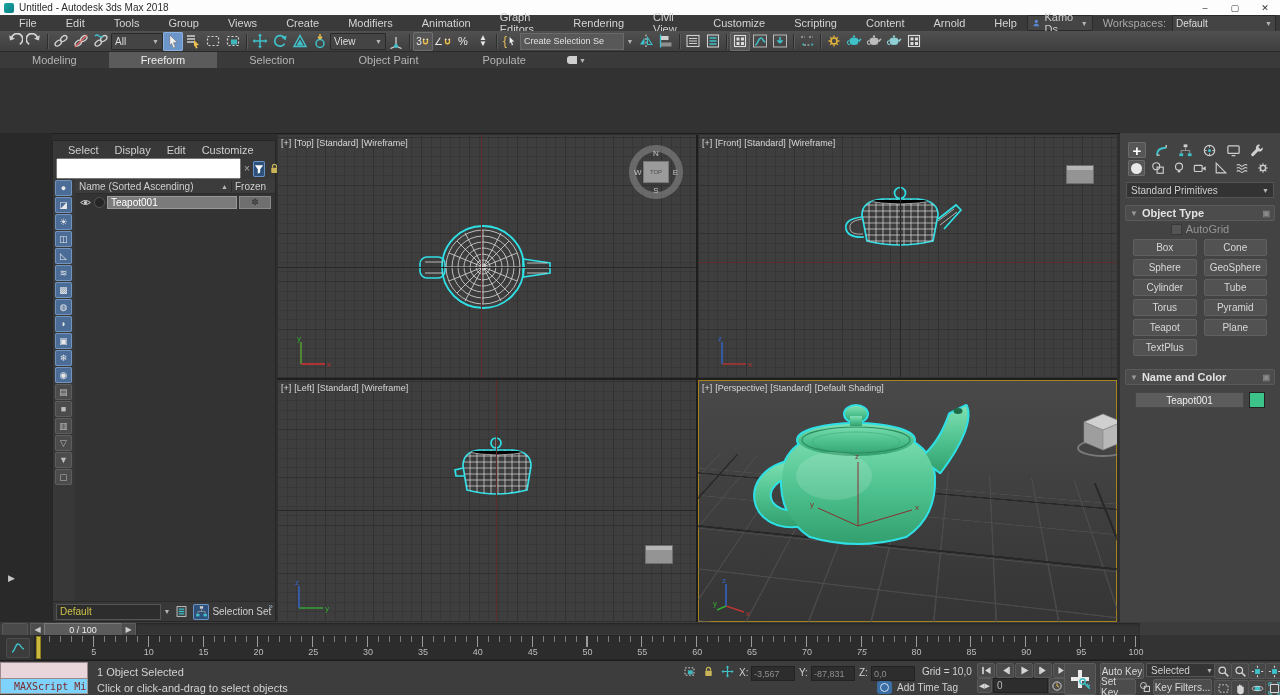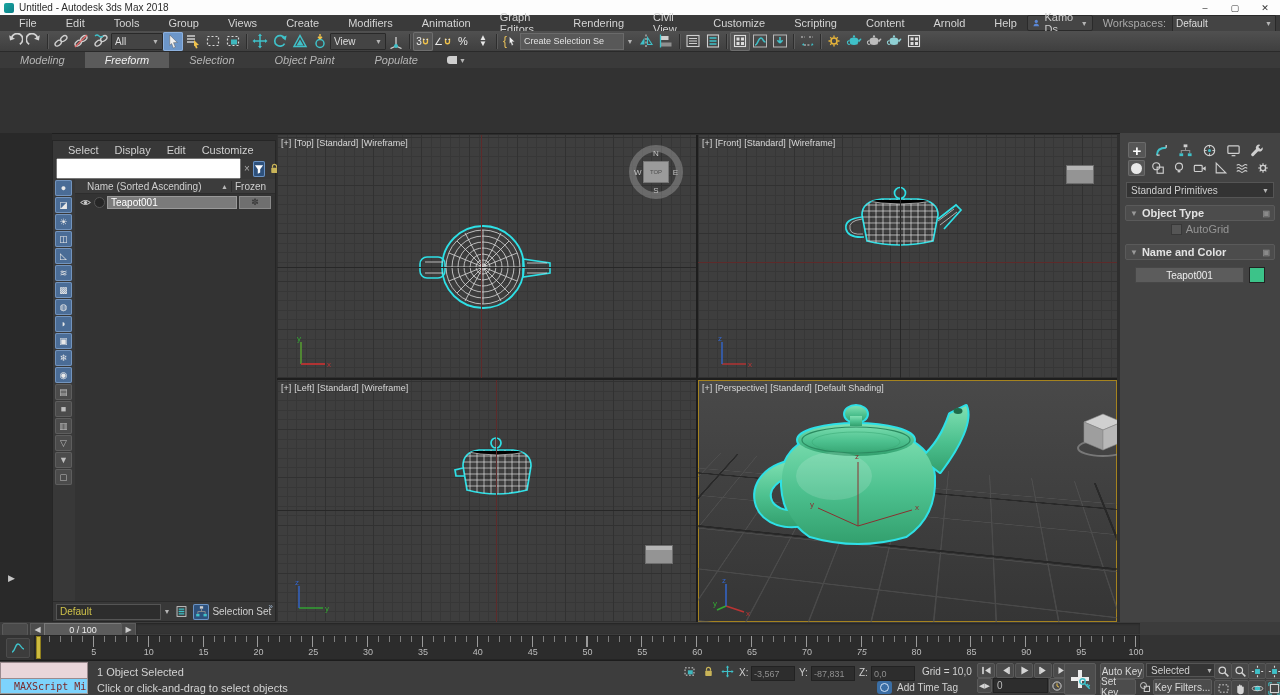--- a/index.html
+++ b/index.html
@@ -21,40 +21,40 @@
   #toolbar{left:0;top:31px;width:1280px;height:21px;background:linear-gradient(#505050,#3f3f3f);border-bottom:1px solid #2a2a2a;padding-left:4px;box-sizing:border-box;}
   .tb{width:20px;height:19px;display:flex;align-items:center;justify-content:center;border-radius:2px;color:#d2d2d2;flex:0 0 auto;}
   .tb.active{background:#6c96c9;box-shadow:inset 0 0 0 1px #8db1de;}
   .tb.pressed{background:#565656;box-shadow:inset 0 0 0 1px #6e6e6e;}
   .sep{width:1px;height:15px;background:#2d2d2d;box-shadow:1px 0 0 #5a5a5a;margin:0 3px;flex:0 0 auto;}
   .drop{background:#444;border:1px solid #292929;color:#ddd;font-size:10px;display:flex;align-items:center;height:15px;padding:0 3px;border-radius:1px;flex:0 0 auto;}
   .drop .caret{margin-left:auto;padding-left:4px;}
   .namedset{width:96px;height:15px;background:#585858;border:1px solid #6a6a6a;color:#e2e2e2;font-size:9px;display:flex;align-items:center;padding:0 3px;flex:0 0 auto;white-space:nowrap;overflow:hidden;}
   
   #ribbontabs{left:0;top:52px;width:1280px;height:16px;background:#3a3a3a;}
-  #ribbontabs .rtab{padding:0 20px;height:16px;display:flex;align-items:center;color:#b5b5b5;font-style:italic;}
+  #ribbontabs .rtab{padding:0 32px;height:16px;display:flex;align-items:center;color:#b5b5b5;}
   #ribbontabs .rtab.active{background:#5b5b5b;color:#efefef;}
   #ribbonbody{left:0;top:68px;width:1280px;height:65px;background:#323232;border-bottom:1px solid #1f1f1f;}
   
   #leftbar{left:0;top:133px;width:52px;height:489px;background:#292929;}
   
   #sceneexp{left:52px;top:140px;width:224px;height:482px;background:#383838;border:1px solid #262626;box-sizing:border-box;display:flex;flex-direction:column;}
   #sceneexp .menus{height:17px;gap:2px;padding-left:8px;}
   #sceneexp .menus span{padding:0 7px;color:#cfcfcf;}
   #sceneexp .searchrow{height:21px;gap:3px;padding:0 3px;}
   .seicobtn{width:17px;height:16px;display:flex;align-items:center;justify-content:center;border-radius:2px;color:#c5c5c5;}
   .seicobtn.blue{background:#2e517c;box-shadow:inset 0 0 0 1px #6a93c4;}
   #sebody{flex:1;display:flex;background:#333;overflow:hidden;}
   #sestrip{width:22px;display:flex;flex-direction:column;gap:1px;padding-top:1px;background:#383838;}
   .seicon{width:17px;height:16px;margin-left:2px;display:flex;align-items:center;justify-content:center;font-size:9px;color:#e8e8e8;border-radius:2px;background:#4b4b4b;box-shadow:inset 0 0 0 1px #5e5e5e;}
   .seicon[data-variant="blue"]{background:#4a6c96;box-shadow:inset 0 0 0 1px #7394bd;}
   .seicon[data-variant="gray"]{color:#bdbdbd;}
   #setree{flex:1;display:flex;flex-direction:column;}
   #sehdr{height:14px;background:#3c3c3c;border-bottom:1px solid #2d2d2d;font-size:10px;color:#cfcfcf;display:flex;align-items:center;}
-  #sehdr .nh{flex:1;padding-left:4px;margin-left:8px;}
+  #sehdr .nh{flex:1;padding-left:4px;}
   #sehdr .fz{width:40px;border-left:1px solid #2d2d2d;padding-left:3px;}
   .serow{height:16px;display:flex;align-items:center;gap:2px;padding-left:4px;}
   .namecell{width:126px;height:13px;background:#7b7b7b;box-shadow:inset 0 0 0 1px #9a9a9a;color:#fff;font-size:10px;display:flex;align-items:center;padding-left:4px;}
   .frozencell{width:32px;height:13px;background:#6f6f6f;box-shadow:inset 0 0 0 1px #8a8a8a;color:#3e3e3e;font-size:9px;display:flex;align-items:center;justify-content:center;}
   #sefoot{height:19px;border-top:1px solid #2a2a2a;background:#383838;display:flex;align-items:center;gap:3px;padding:0 3px;position:relative;}
   #sefoot .setdrop{width:100px;height:14px;background:#2d2d2d;border:1px solid #555;color:#cfc24a;font-size:10px;display:flex;align-items:center;padding:0 3px;}
   #sefoot .ovf{position:absolute;right:2px;top:0;font-size:8px;color:#9ab0c8;}
   
   #vpwrap{left:277px;top:135px;width:840px;height:487px;background:#1e1e1e;}
   .vp{position:absolute;overflow:hidden;background-color:#3e3e3e;}
@@ -919,20 +919,33 @@
     <div class="rollout">
       <div class="rollhdr">
         <span class="arr">▼</span>
         <span>Object Type</span>
         <span class="pin">▣</span>
       </div>
       <div class="agrow">
         <span class="cbx"></span>
         <span>AutoGrid</span>
       </div>
+      <div class="otgrid">
+        <span class="otbtn">Box</span>
+          <span class="otbtn">Cone</span>
+          <span class="otbtn">Sphere</span>
+          <span class="otbtn">GeoSphere</span>
+          <span class="otbtn">Cylinder</span>
+          <span class="otbtn">Tube</span>
+          <span class="otbtn">Torus</span>
+          <span class="otbtn">Pyramid</span>
+          <span class="otbtn">Teapot</span>
+          <span class="otbtn">Plane</span>
+          <span class="otbtn">TextPlus</span>
+      </div>
     </div>
     <div class="rollout">
       <div class="rollhdr">
         <span class="arr">▼</span>
         <span>Name and Color</span>
         <span class="pin">▣</span>
       </div>
       <div class="ncrow">
         <span class="ncname">Teapot001</span>
         <span class="swatch" style="background: rgb(60, 195, 137);"></span>

